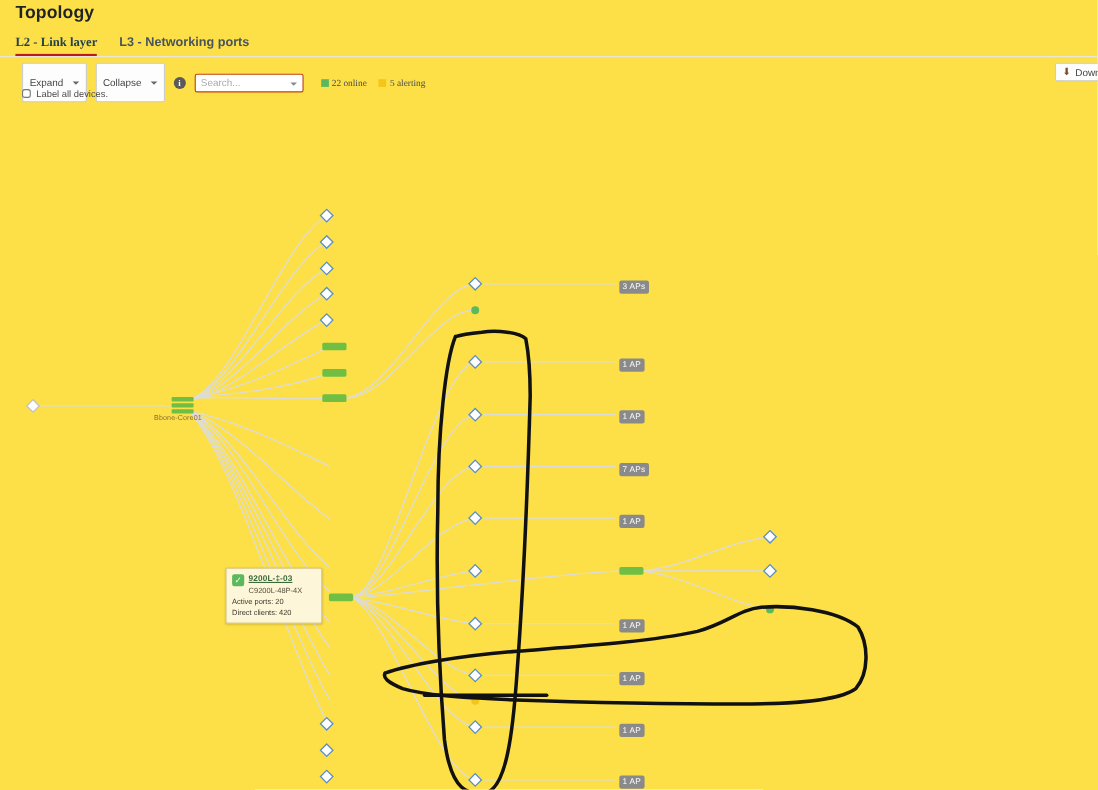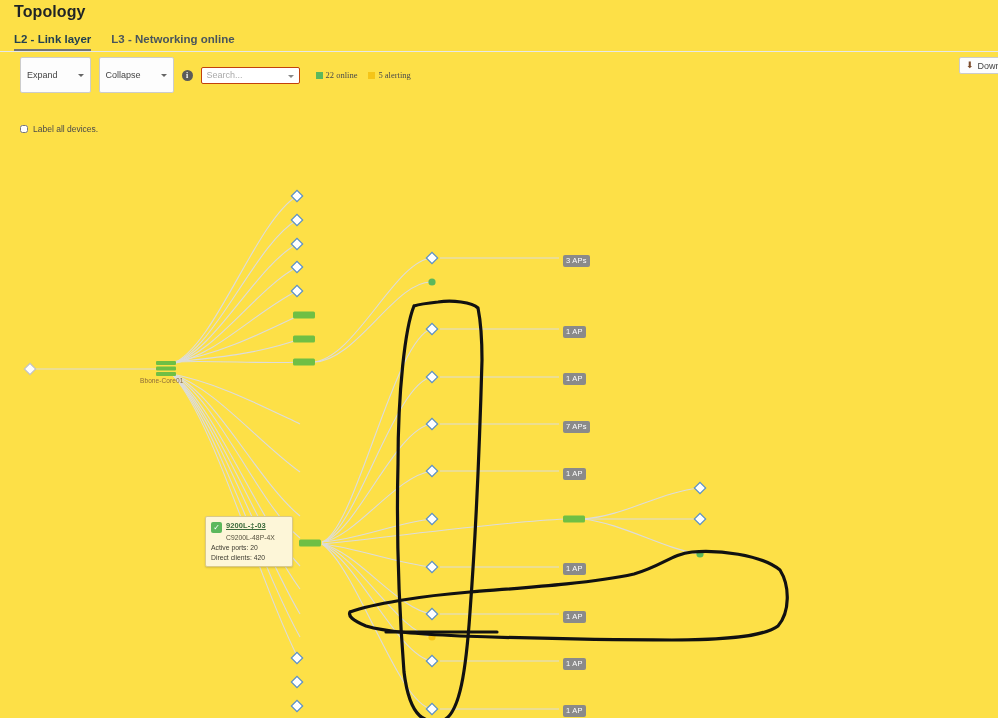--- a/index.html
+++ b/index.html
@@ -22,37 +22,37 @@
   .tabs {
     position: absolute; left: 14px; top: 31px;
     display: flex; align-items: flex-end; gap: 20px;
     height: 20px;
   }
   .tab {
     font-size: 11.5px; color: #49555c; font-weight: bold;
     padding-bottom: 4px; cursor: pointer; white-space: nowrap;
     border-bottom: 2px solid transparent;
   }
-  .tab.active { color: #23404f; border-bottom: 2px solid #737373; }
+  .tab.active { color: #23404f; border-bottom: 2px solid #b91c1c; font-family: Liberation Serif, serif; }
 
   .tabs-rule {
     position: absolute; left: 0; top: 51px; width: 998px;
     border-bottom: 1px solid #e6e8ea;
   }
 
   
   .toolbar {
     position: absolute; left: 20px; top: 57px;
     display: flex; align-items: center; gap: 8px;
   }
   .btn {
     height: 17px; padding: 17px 6px;
     border: 1px solid #cccccc; background: #fdfdfd;
     border-radius: 2px; font-size: 9px; color: #444;
-    display: flex; align-items: center; gap: 20px; cursor: pointer;
+    display: flex; align-items: center; gap: 8px; cursor: pointer;
     line-height: 1;
   }
   .caret {
     width: 0; height: 0; border-left: 3px solid transparent;
     border-right: 3px solid transparent; border-top: 3px solid #666;
     display: inline-block;
   }
   .info-icon {
     width: 11px; height: 11px; border-radius: 50%;
     background: #5a5a5a; color: #fff; font-size: 8px; font-weight: bold;
@@ -76,21 +76,21 @@
     border-right: 3px solid transparent; border-top: 3px solid #888;
   }
 
   .legend { display: flex; align-items: center; gap: 11px; margin-left: 8px; }
   .legend-item { display: flex; align-items: center; gap: 3px; font-size: 8.5px; color: #4a4a4a; font-family: Liberation Serif, serif; }
   .swatch { width: 7px; height: 7px; display: inline-block; }
 
   .label-all {
     position: absolute; left: 20px; top: 80px;
     display: flex; align-items: center; gap: 5px;
-    font-size: 8.5px; color: #4a4a4a; cursor: pointer; margin-top: 44px;
+    font-size: 8.5px; color: #4a4a4a; cursor: pointer;
   }
   .label-all input { width: 8px; height: 8px; margin: 0; cursor: pointer; }
 
   
   .download-btn {
     position: absolute; left: 959px; top: 57px;
     height: 17px; padding: 0 6px;
     border: 1px solid #cccccc; background: #fdfdfd; border-radius: 2px;
     font-size: 9px; color: #444; display: flex; align-items: center; gap: 4px;
     white-space: nowrap; overflow: hidden; cursor: pointer;
@@ -143,21 +143,21 @@
 </style>
 </head>
 <body>
 
 <div id="app">
 
   <div class="page-title">Topology</div>
 
   <div class="tabs">
     <div class="tab active">L2 - Link layer</div>
-    <div class="tab">L3 - Networking online</div>
+    <div class="tab">L3 - Networking ports</div>
   </div>
   <div class="tabs-rule"></div>
 
   <div class="toolbar">
     <div class="btn">
       <span>Expand</span>
       <span class="caret"></span>
     </div>
     <div class="btn">
       <span>Collapse</span>

